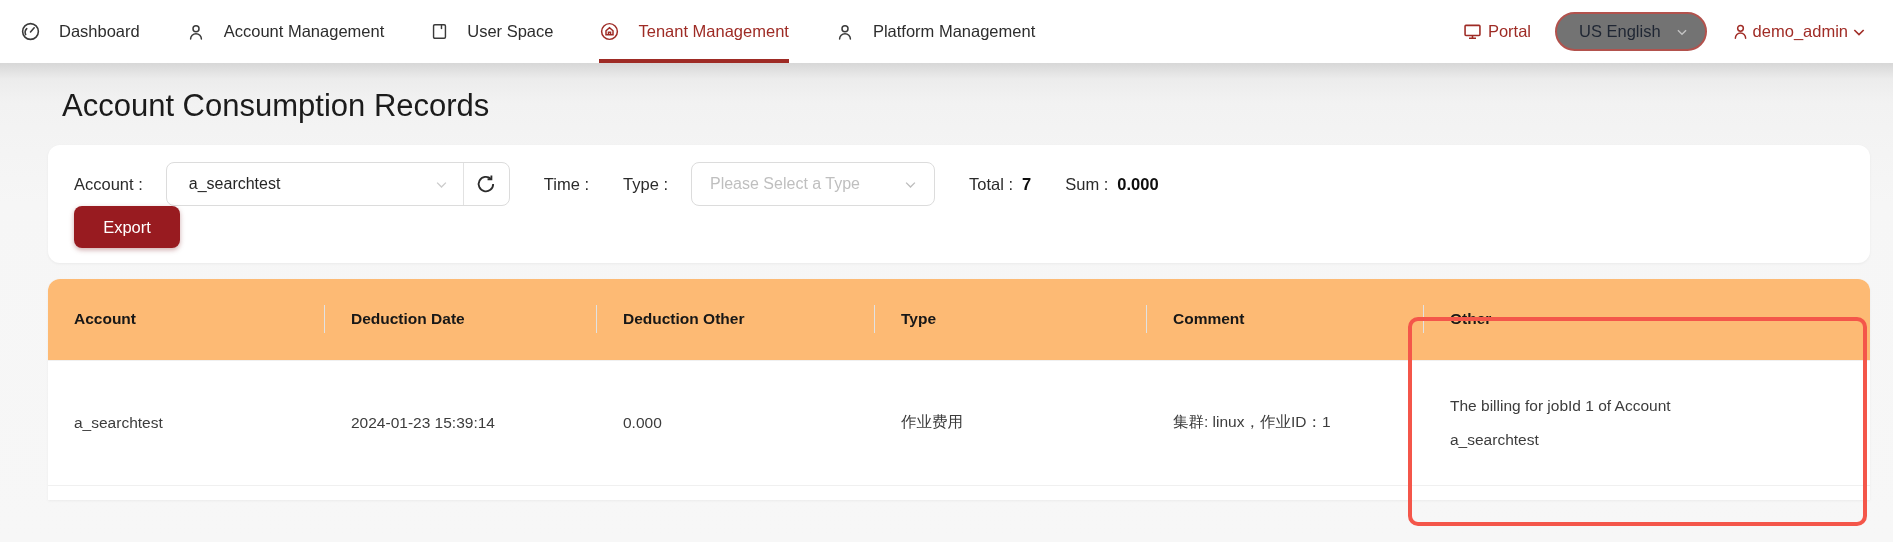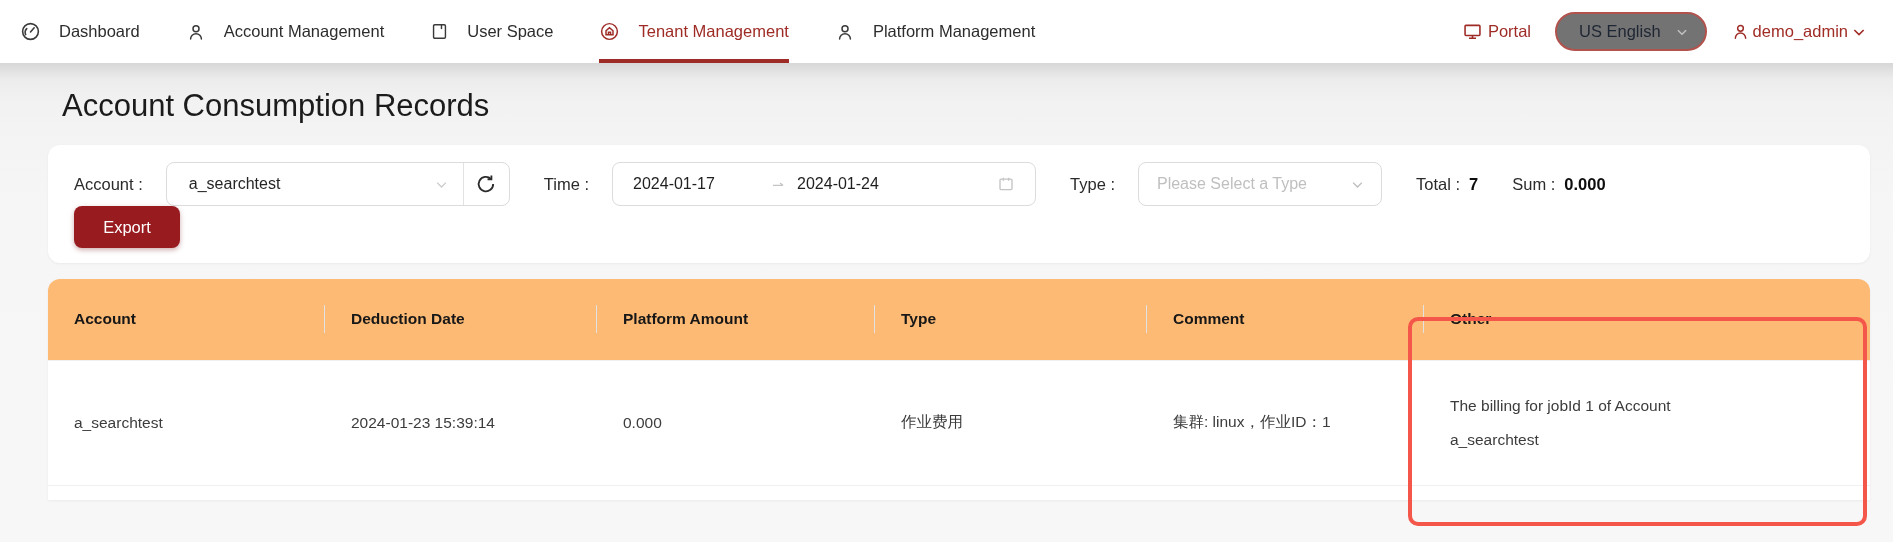--- a/index.html
+++ b/index.html
@@ -245,35 +245,20 @@
                 <path d="M19.8 12 a7.9 7.9 0 1 1 -2.4 -5.6"></path>
                 <polyline points="17.9,2.6 17.9,6.8 13.7,6.8"></polyline>
               </svg>
             </span>
           </div>
         </div>
       </div>
 
       <div class="filter-group">
         <span class="filter-label">Time :</span>
-        <div class="control range-picker">
-          <span class="range-date start">2024-01-17</span>
-          <span class="icon">
-            <svg width="16" height="16" viewBox="0 0 24 24" fill="none" stroke="#c4c4c4" stroke-width="1.8">
-              <path d="M3 14 H18 M18 14 L13.5 10.5"></path>
-            </svg>
-          </span>
-          <span class="range-date end">2024-01-24</span>
-          <span class="icon">
-            <svg width="18" height="18" viewBox="0 0 24 24" fill="none" stroke="#c4c4c4" stroke-width="1.8">
-              <rect x="4" y="5.5" width="16" height="14" rx="1.5"></rect>
-              <path d="M8.5 3.5 v4 M15.5 3.5 v4"></path>
-            </svg>
-          </span>
-        </div>
       </div>
 
       <div class="filter-group">
         <span class="filter-label">Type :</span>
         <div class="control type-select">
           <span class="placeholder">Please Select a Type</span>
           <span class="icon">
             <svg width="15" height="15" viewBox="0 0 24 24" fill="none" stroke="#bdbdbd" stroke-width="2.2">
               <polyline points="5,9 12,16 19,9"></polyline>
             </svg>
@@ -303,21 +288,21 @@
           <col style="width:272px">
           <col style="width:278px">
         <col style="width:272px">
           <col style="width:277px">
           <col>
       </colgroup>
       <thead>
         <tr>
           <th>Account</th>
           <th>Deduction Date</th>
-          <th>Platform Amount</th>
+          <th>Deduction Other</th>
           <th>Type</th>
           <th>Comment</th>
           <th>Other</th>
         </tr>
       </thead>
       <tbody>
         <tr>
           <td>a_searchtest</td>
           <td>2024-01-23 15:39:14</td>
           <td>0.000</td>

